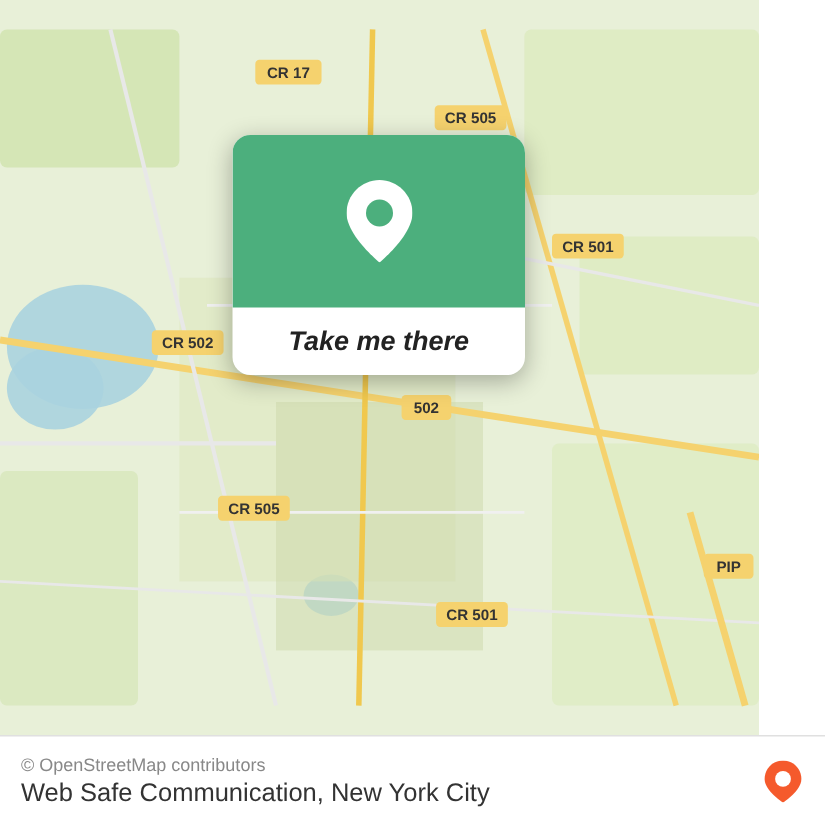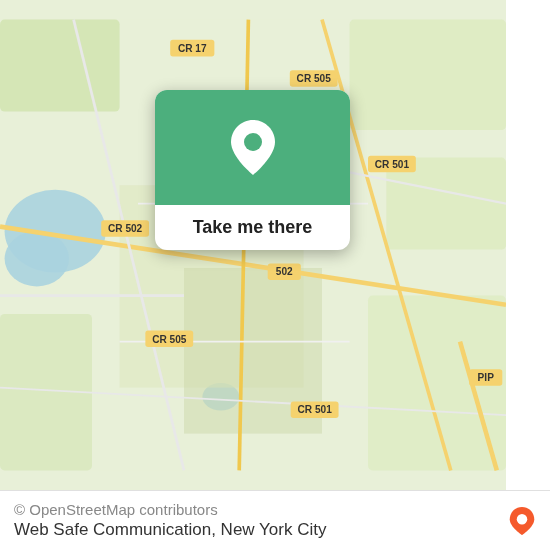--- a/index.html
+++ b/index.html
@@ -60,36 +60,37 @@
       justify-content: center;
     }
 
     #popup-label {
       padding: 12px 16px;
       font-size: 18px;
       font-weight: 600;
       color: #222;
       text-align: center;
       width: 100%;
+      font-style: italic;
     }
 
     
     #bottom-bar {
       width: 550px;
       height: 60px;
       background: white;
       border-top: 1px solid #e0e0e0;
       display: flex;
       align-items: center;
       padding: 0 14px;
       gap: 10px;
     }
 
     #copyright-text {
-      font-size: 15px;
+      font-size: 12px;
       color: #888;
     }
 
     #location-name {
       font-size: 17px;
       font-weight: 500;
       color: #333;
       flex: 1;
     }
 

